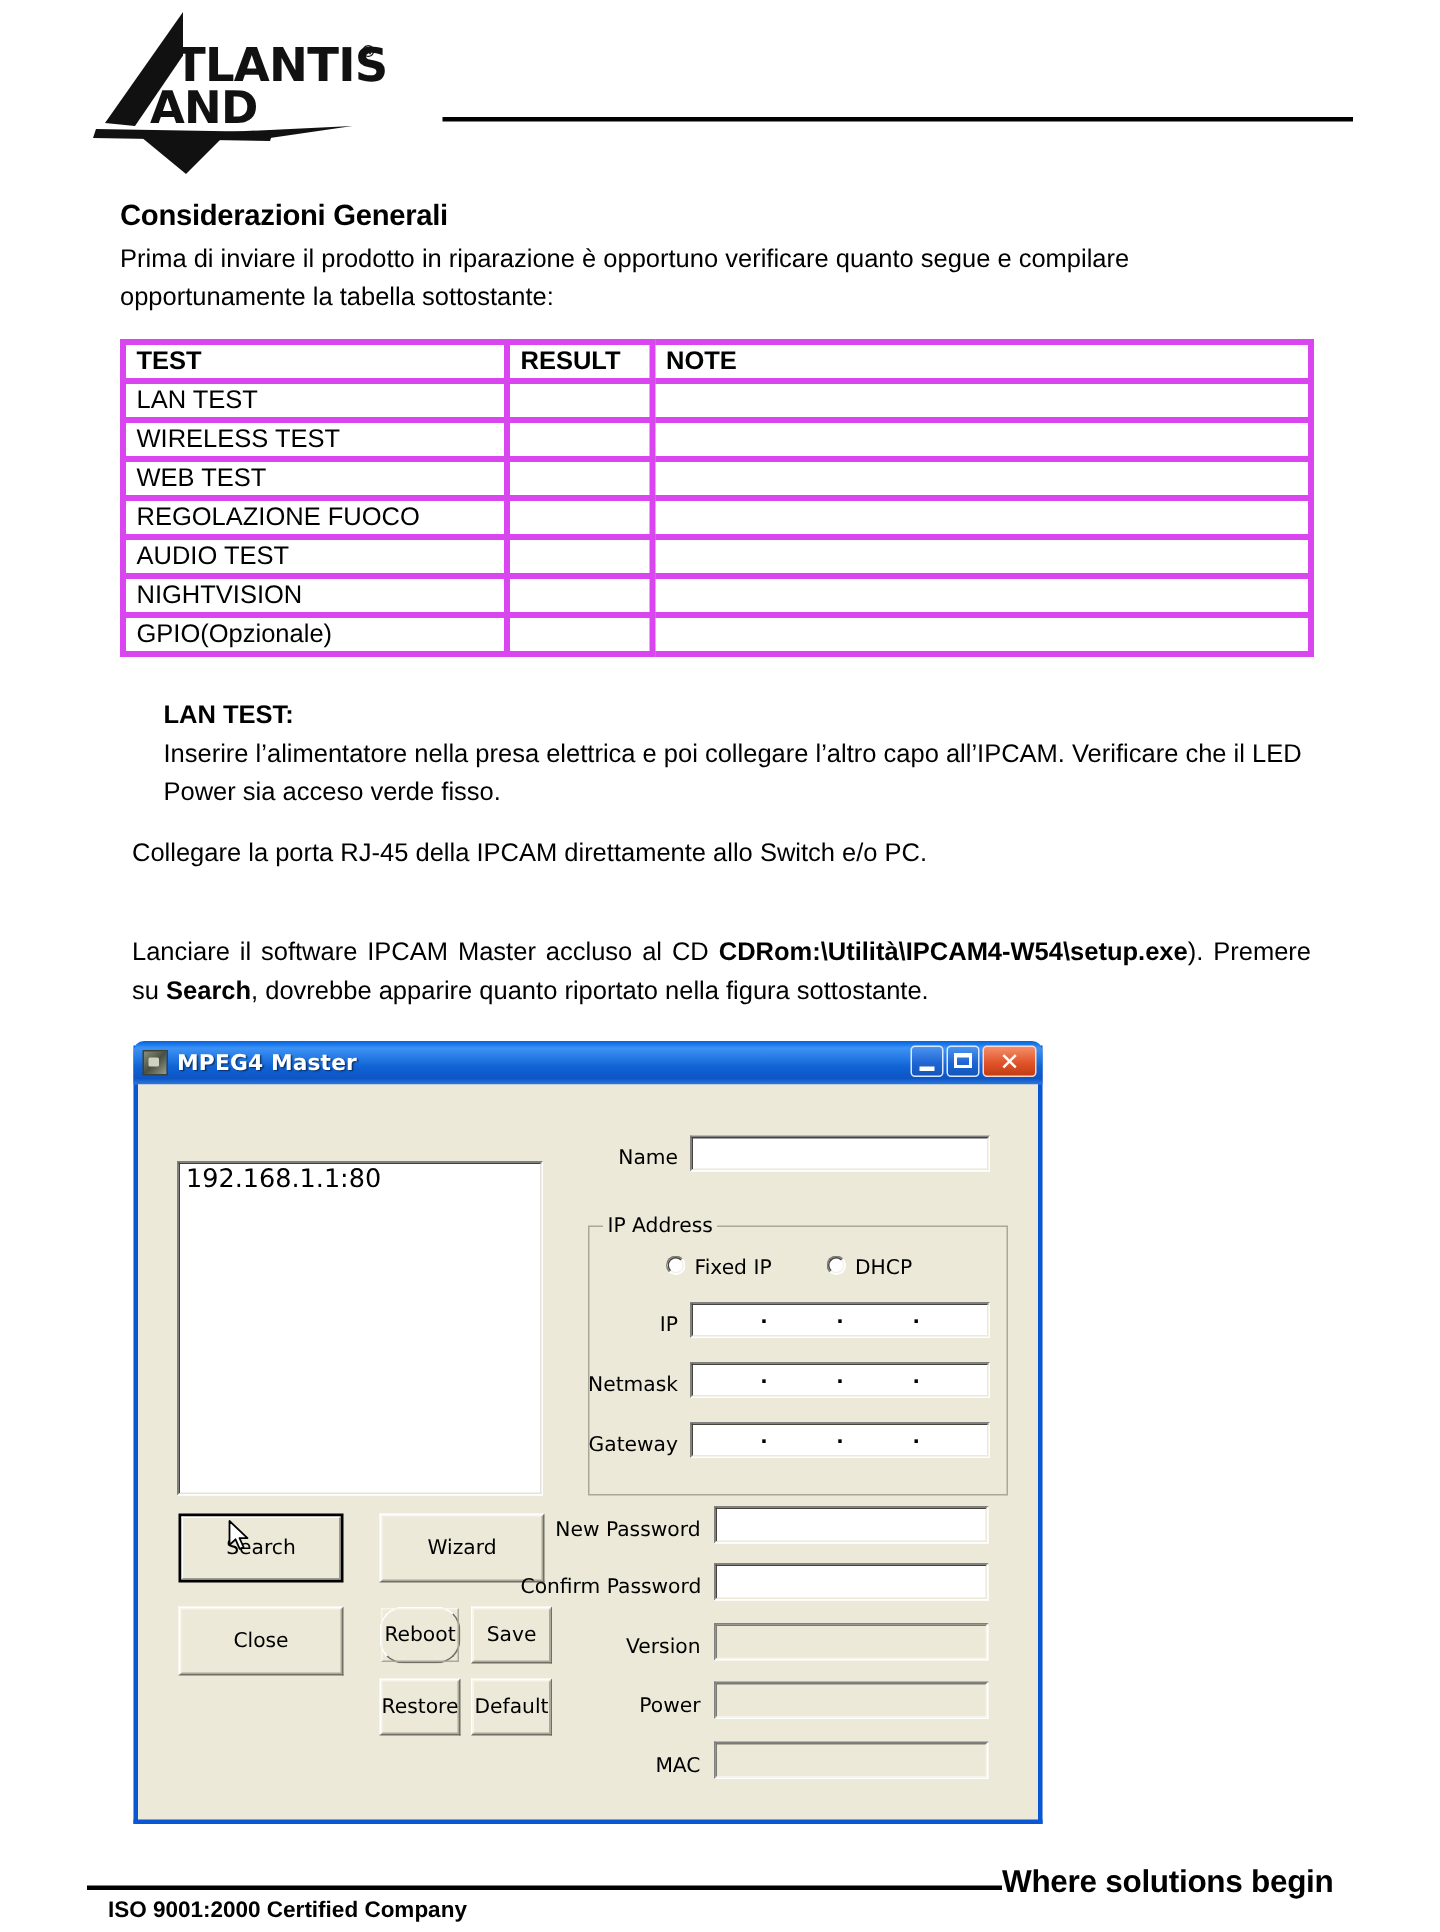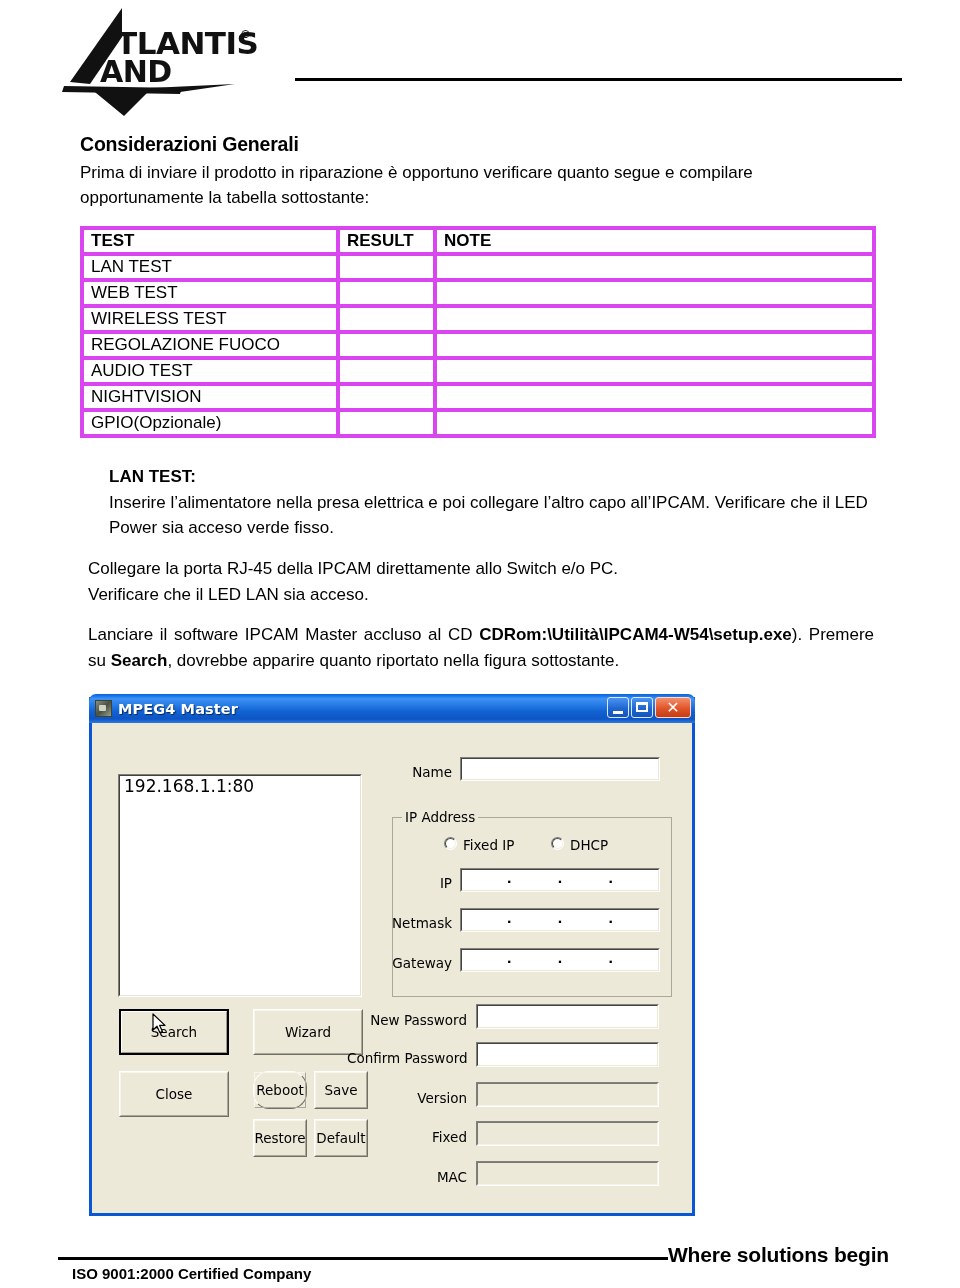--- a/index.html
+++ b/index.html
@@ -401,26 +401,26 @@
         <th>NOTE</th>
       </tr>
     </thead>
     <tbody>
       <tr>
         <td>LAN TEST</td>
         <td></td>
         <td></td>
       </tr>
       <tr>
+        <td>WIRELESS TEST</td>
+        <td></td>
+        <td></td>
+      </tr>
+      <tr>
         <td>WEB TEST</td>
-        <td></td>
-        <td></td>
-      </tr>
-      <tr>
-        <td>WIRELESS TEST</td>
         <td></td>
         <td></td>
       </tr>
       <tr>
         <td>REGOLAZIONE FUOCO</td>
         <td></td>
         <td></td>
       </tr>
       <tr>
         <td>AUDIO TEST</td>
@@ -440,21 +440,20 @@
     </tbody>
   </table>
 
   <div class="para" id="p-lantest">
     <div class="hd">LAN TEST:</div>
     <div>Inserire l’alimentatore nella presa elettrica e poi collegare l’altro capo all’IPCAM. Verificare che il LED Power sia acceso verde fisso.</div>
   </div>
 
   <div class="para" id="p-rj45">
     <div>Collegare la porta RJ-45 della IPCAM direttamente allo Switch e/o PC.</div>
-    <div>Verificare che il LED LAN sia acceso.</div>
   </div>
 
   <div class="para" id="p-launch"><span>Lanciare il software IPCAM Master accluso al CD </span><b>CDRom:\Utilità\IPCAM4-W54\setup.exe</b><span>). Premere su </span><b>Search</b><span>, dovrebbe apparire quanto riportato nella figura sottostante.</span></div>
 
   <div id="dialog">
 
     <div id="titlebar">
       <div id="app-icon"></div>
       <div id="win-title">MPEG4 Master</div>
       <div id="win-buttons">
@@ -564,21 +563,21 @@
       <div class="lbl" style="left:255px; top:327px; width:120px;">Confirm Password</div>
       <div class="tbox" style="left:384px; top:319px; width:183px; height:25px;">
           <i></i>
         </div>
 
       <div class="lbl" style="left:281px; top:367px; width:94px;">Version</div>
       <div class="tbox ro" style="left:384px; top:359px; width:183px; height:25px;">
           <i></i>
         </div>
 
-      <div class="lbl" style="left:281px; top:406px; width:94px;">Fixed</div>
+      <div class="lbl" style="left:281px; top:406px; width:94px;">Power</div>
       <div class="tbox ro" style="left:384px; top:398px; width:183px; height:25px;">
           <i></i>
         </div>
 
       <div class="lbl" style="left:281px; top:446px; width:94px;">MAC</div>
       <div class="tbox ro" style="left:384px; top:438px; width:183px; height:25px;">
           <i></i>
         </div>
 
     </div>

